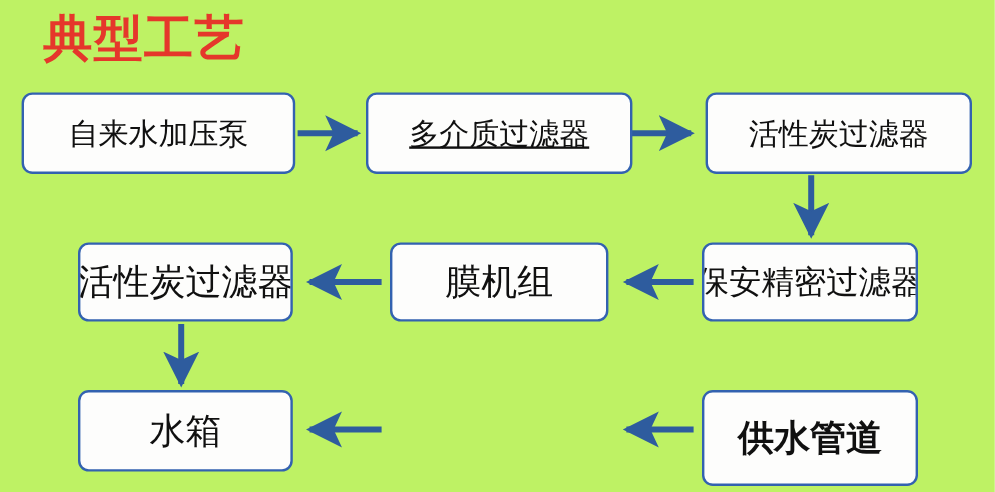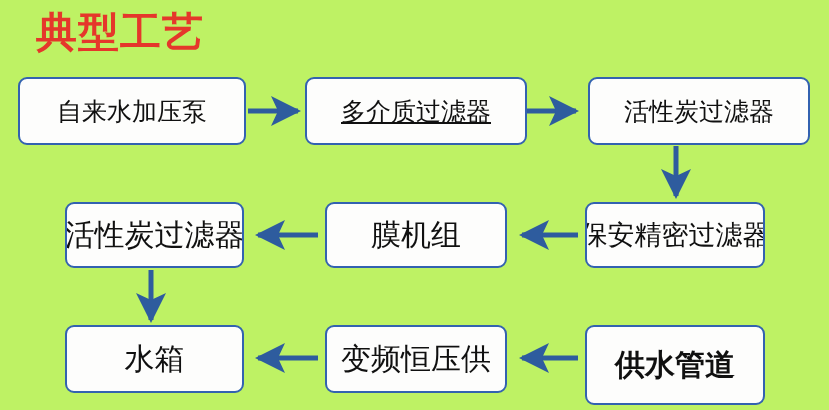--- a/index.html
+++ b/index.html
@@ -111,17 +111,16 @@
   <div class="node n-size-xl" style="left:588px; top:77px;  width:222px; height:68px;">活性炭过滤器</div>
 
   <div class="node n-size-md" style="left:585px; top:202px; width:180px; height:66px;">保安精密过滤器</div>
 
   <div class="node n-size-lg" style="left:325px; top:202px; width:182px; height:66px;">膜机组</div>
 
   <div class="node n-size-lg" style="left:65px;  top:202px; width:179px; height:66px;">活性炭过滤器</div>
 
   <div class="node n-size-lg" style="left:65px;  top:325px; width:179px; height:68px;">水箱</div>
 
-  <div class="node n-size-lg" style="left:325px; top:325px; width:182px; height:68px;">变频恒压供</div>
 
   <div class="node n-size-lg" style="left:585px; top:325px; width:180px; height:80px;font-weight:bold;">供水管道</div>
 
 </div>
 
 </body></html>

